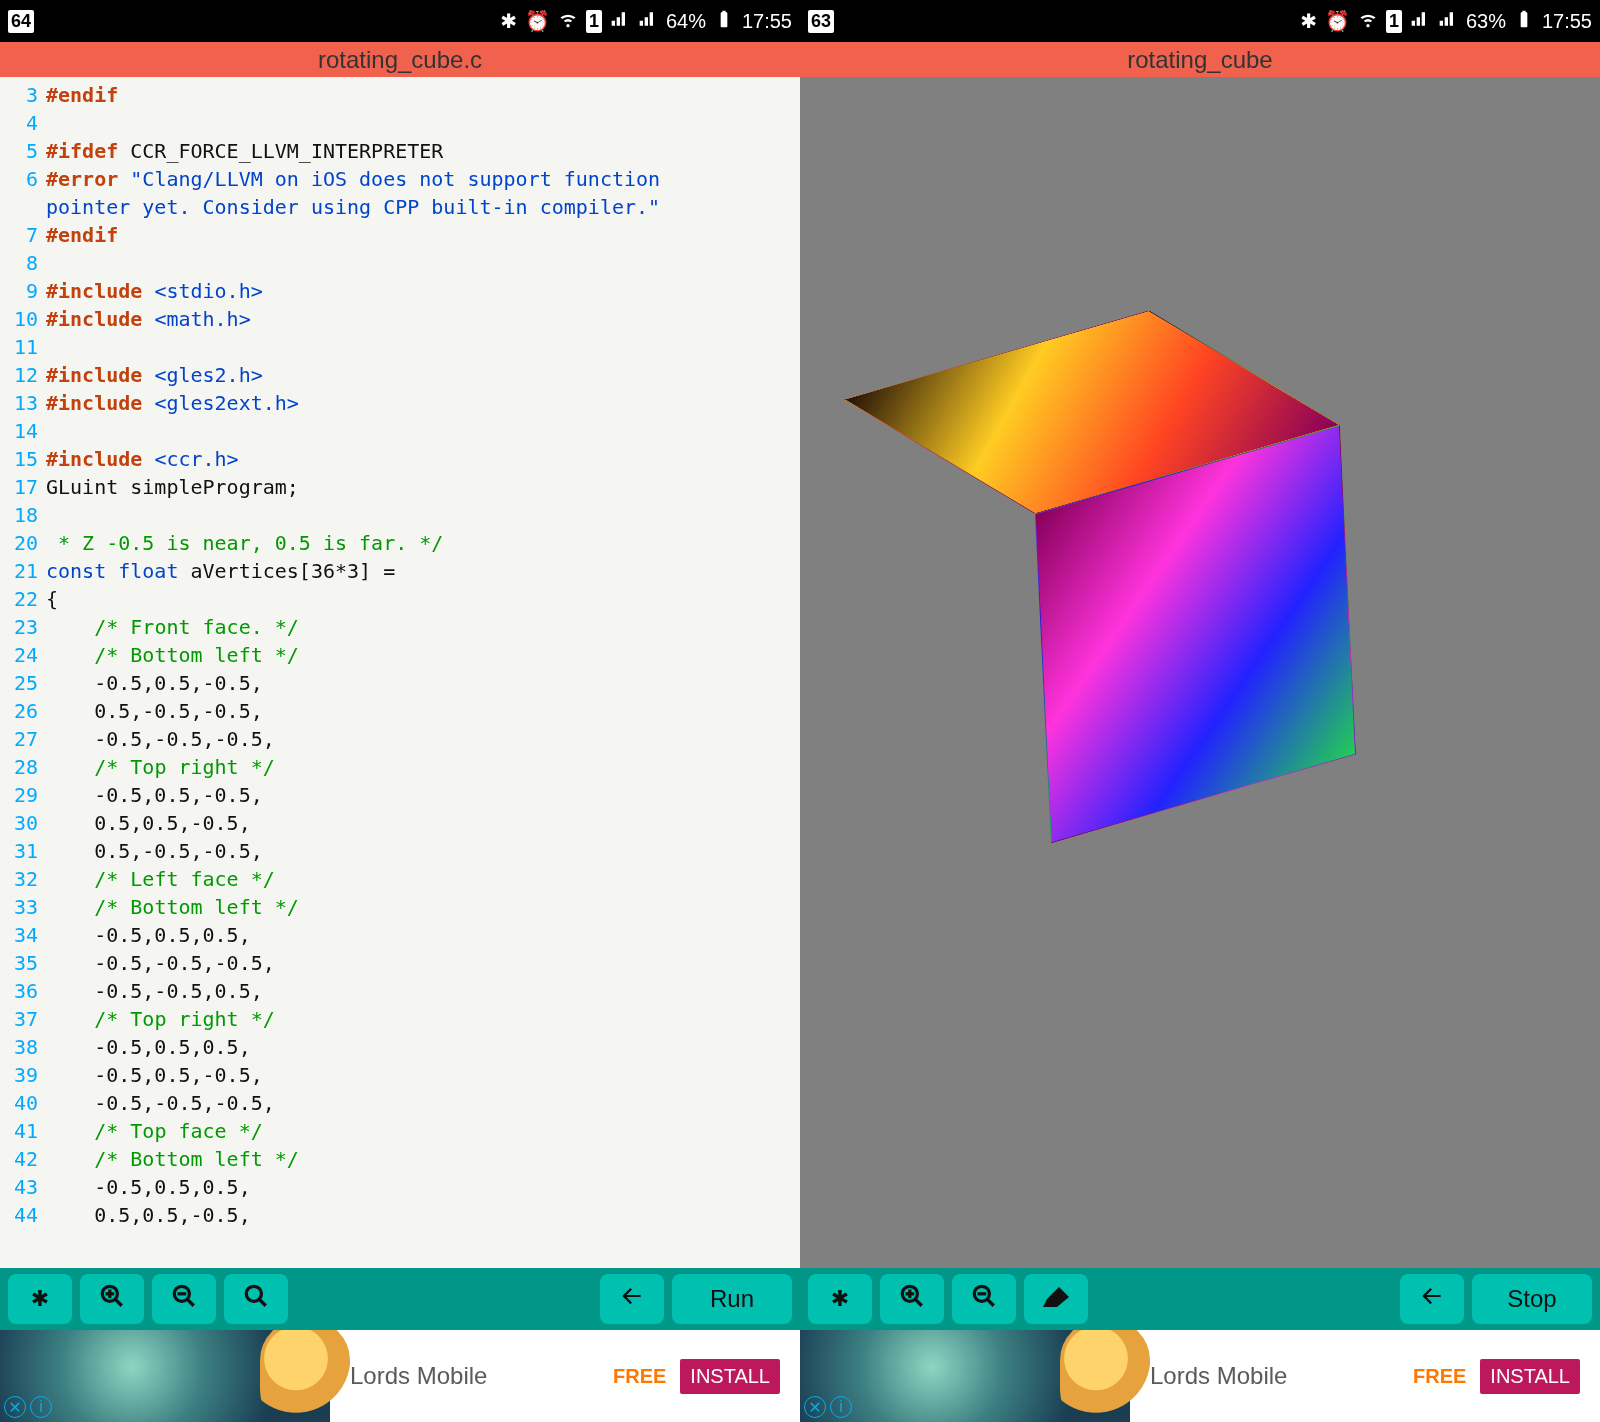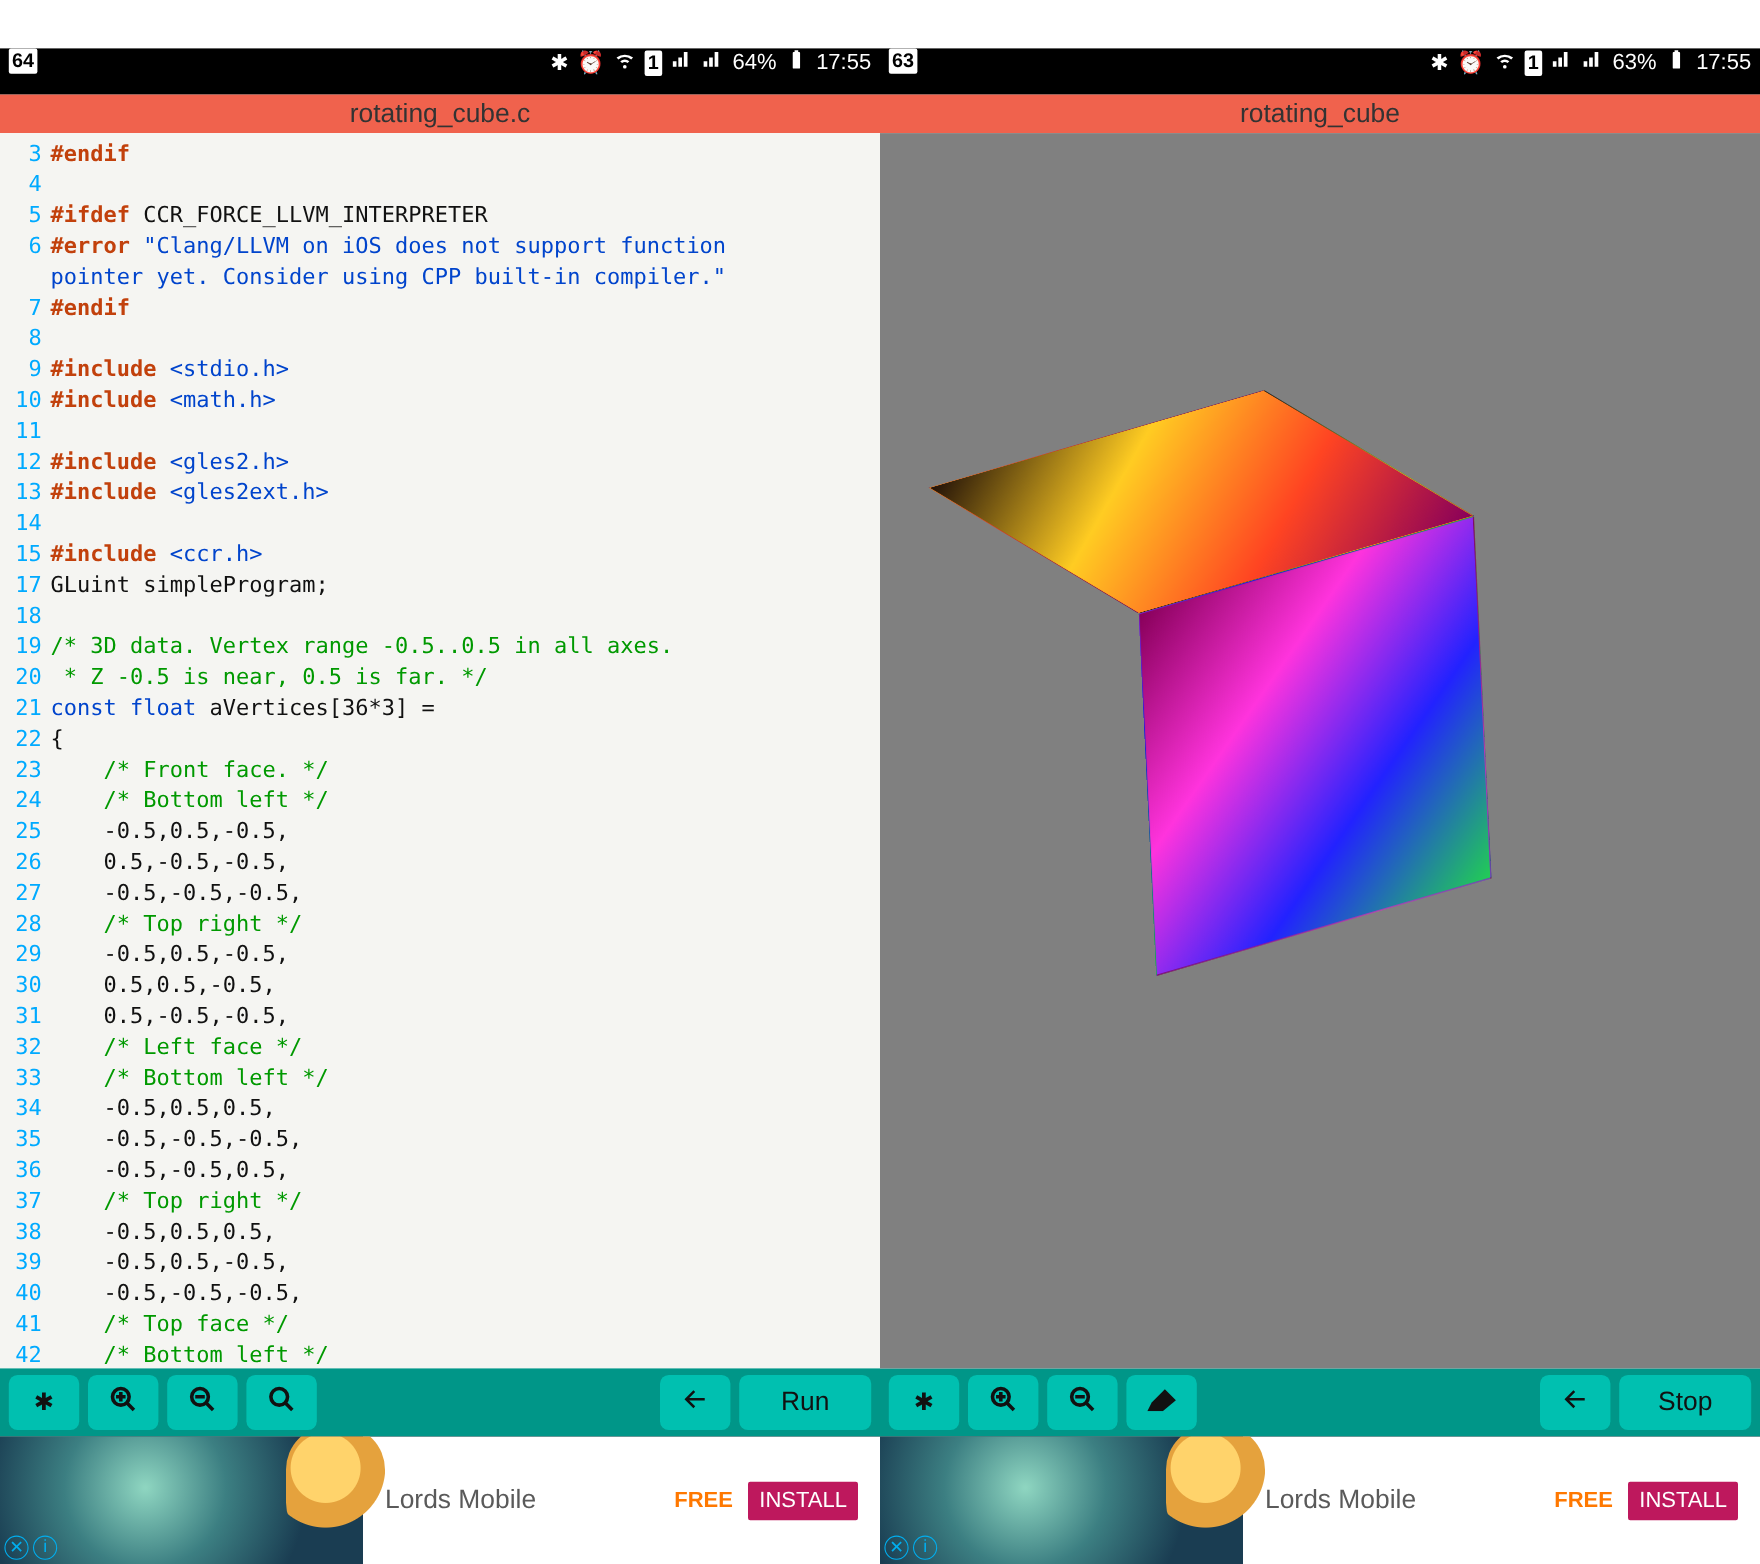--- a/index.html
+++ b/index.html
@@ -16,25 +16,24 @@
       display: flex;
       flex-direction: column;
       position: relative;
     }
     
     .status-bar {
       height: 42px;
       background: #000;
       color: #fff;
       display: flex;
-      align-items: flex-start;
+      align-items: center;
       font-size: 20px;
       padding: 0 8px;
       font-family: sans-serif;
-      margin-top: 44px;
     }
     .status-bar .left { display:flex; align-items:center; gap:6px; }
     .status-bar .spacer { flex: 1; }
     .status-bar .right { display:flex; align-items:center; gap:8px; }
     .badge { background:#fff; color:#000; padding:1px 3px; font-weight:bold; border-radius:2px; font-size:18px; }
     .status-bar svg { height:20px; width:auto; }
     
     .title-bar {
       height: 35px;
       background: #f0624d;
@@ -109,21 +108,21 @@
       align-items:center;
       justify-content:center;
       color:#111;
       font-size:22px;
       font-family:sans-serif;
     }
     .tbtn.wide { min-width: 120px; padding: 0 18px; font-size: 24px;}
     .tool-spacer { flex:1; }
     
     .ad {
-      height: 116px;
+      height: 92px;
       background:#0a1e2a;
       display:flex;
       align-items:center;
       position:relative;
       font-family:sans-serif;
       overflow:hidden;
     }
     .ad-gfx{
       width:330px;height:100%;
       background:
@@ -239,24 +238,20 @@
       </div>
       <div class="code-line">
         <div class="gutter">17</div>
         <div class="code"><span class="txt">GLuint simpleProgram;</span></div>
       </div>
       <div class="code-line">
         <div class="gutter">18</div>
         <div class="code"></div>
       </div>
       <div class="code-line">
-        <div class="gutter">19</div>
-        <div class="code"><span class="cmt">/* 3D data. Vertex range -0.5..0.5 in all axes.</span></div>
-      </div>
-      <div class="code-line">
         <div class="gutter">20</div>
         <div class="code"><span class="cmt"> * Z -0.5 is near, 0.5 is far. */</span></div>
       </div>
       <div class="code-line">
         <div class="gutter">21</div>
         <div class="code"><span class="kw">const float</span><span class="txt"> aVertices[36*3] =</span></div>
       </div>
       <div class="code-line">
         <div class="gutter">22</div>
         <div class="code"><span class="txt">{</span></div>

